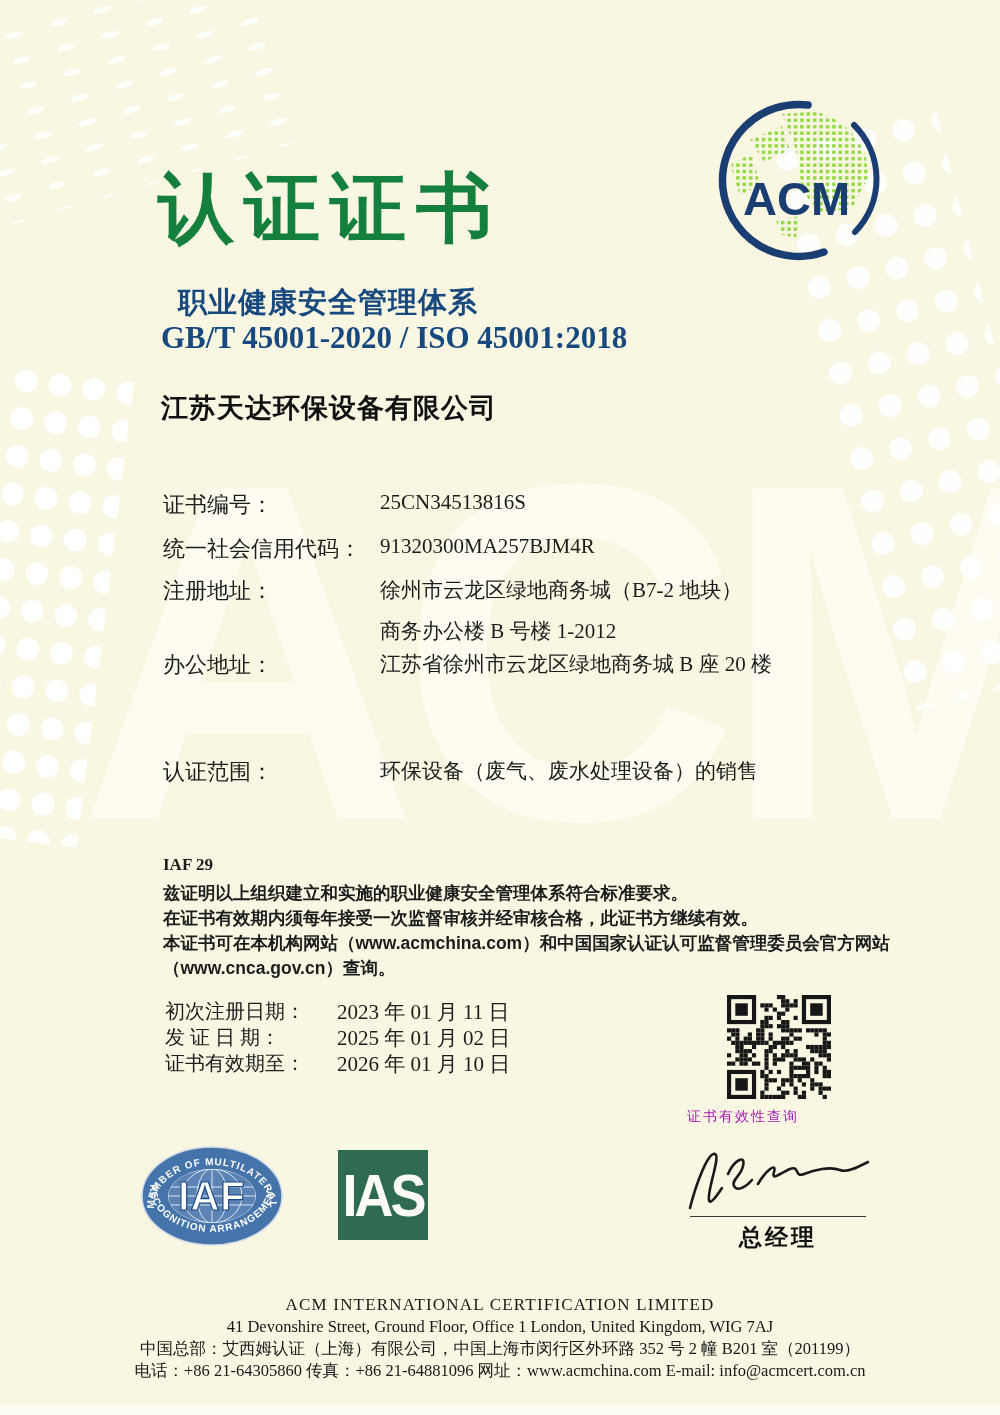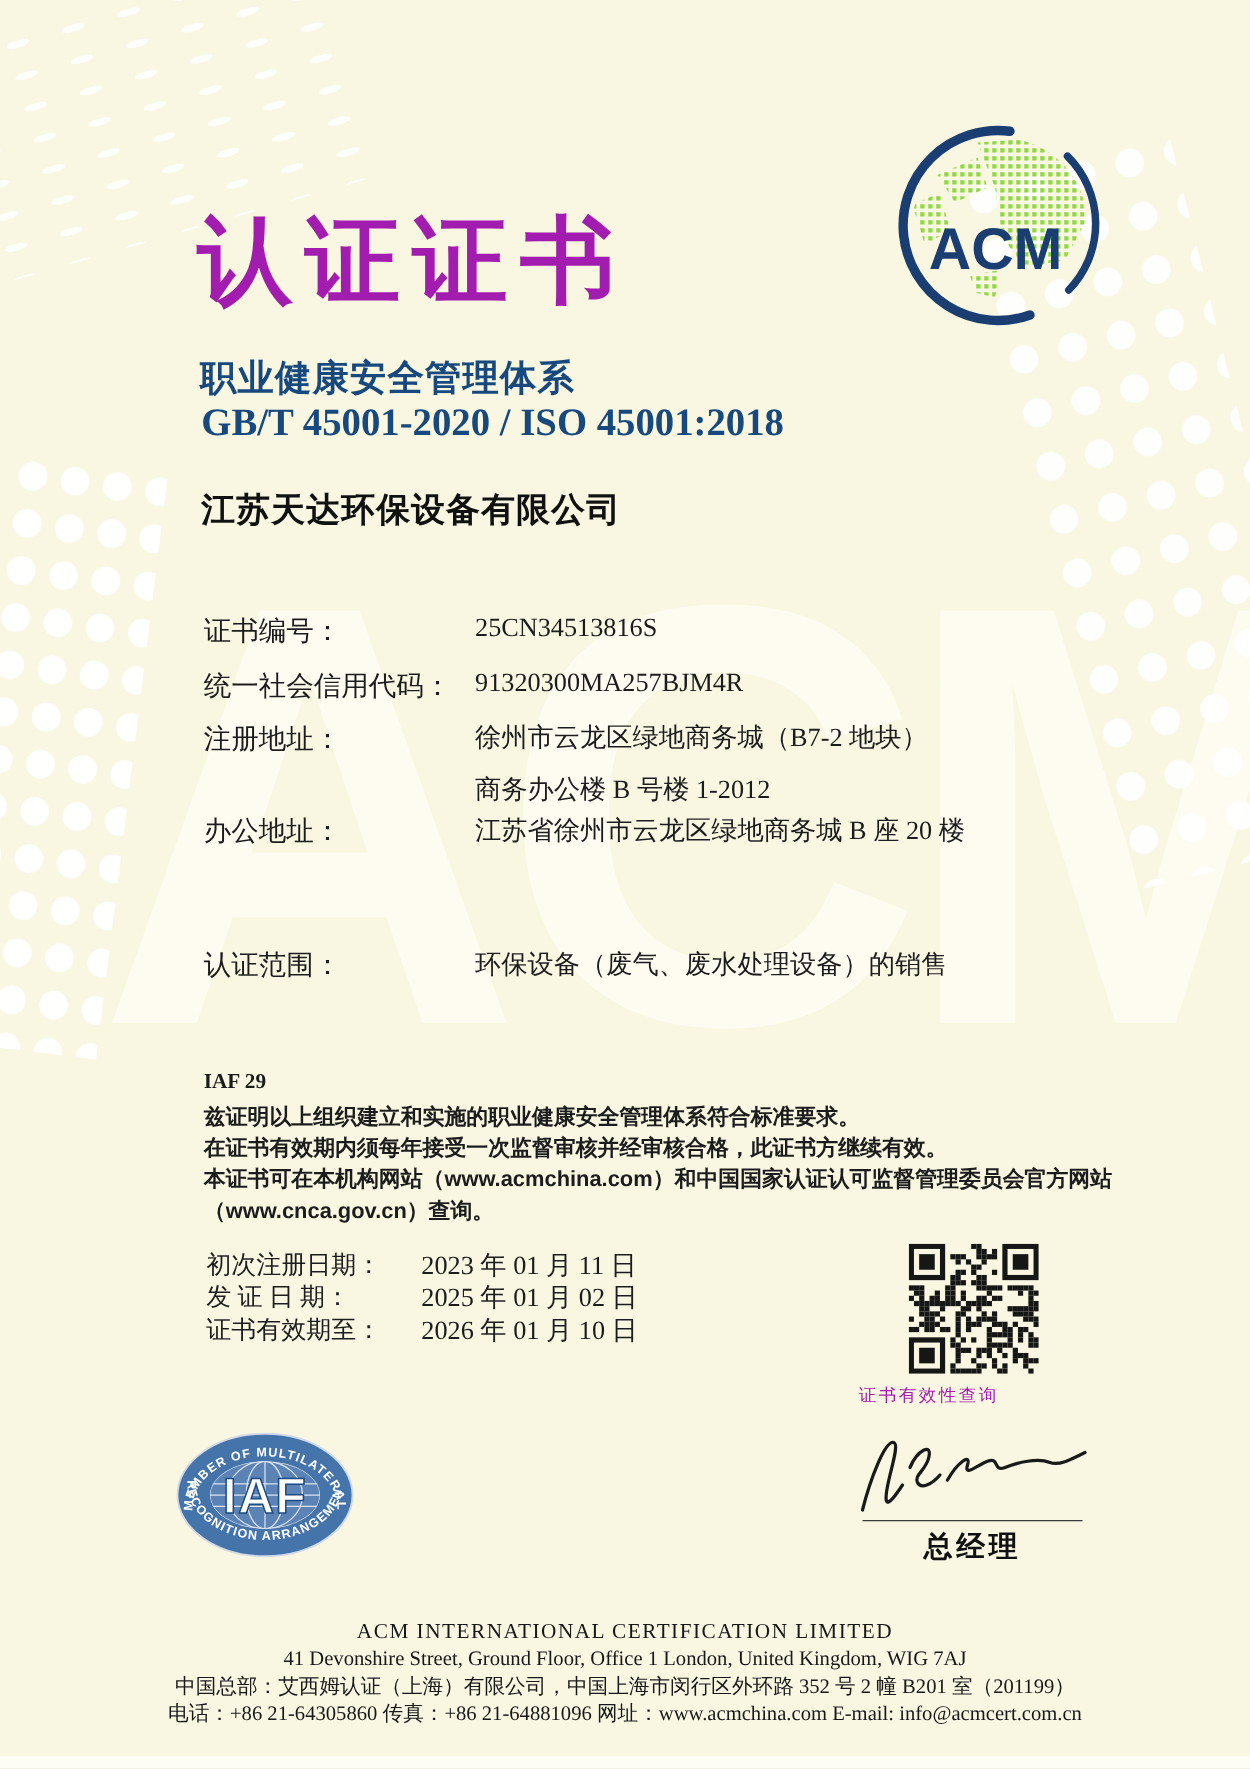--- a/index.html
+++ b/index.html
@@ -28,24 +28,24 @@
   }
   .deco-right{
     position:absolute;left:838px;top:120px;width:170px;height:580px;z-index:0;
     background-image:radial-gradient(circle at 14px 14px, rgba(255,255,255,.9) 11px, rgba(255,255,255,0) 12px);
     background-size:40px 44px;transform:rotate(-14deg);
   }
   .bottom-strip{position:absolute;left:0;bottom:0;width:100%;height:10px;background:#fdfdf6;z-index:2;}
   
   .title{
     position:absolute;left:158px;top:158px;margin:0;
-    font-size:76px;font-weight:bold;letter-spacing:10px;color:#a21caf;
+    font-size:76px;font-weight:bold;letter-spacing:10px;color:#15803d;
   }
   .subtitle1{
-    position:absolute;left:160px;top:283px;
+    position:absolute;left:178px;top:283px;
     font-family:"Liberation Sans","DejaVu Sans",sans-serif;
     font-size:29px;font-weight:bold;color:#17497e;letter-spacing:1px;
   }
   .subtitle2{
     position:absolute;left:161px;top:320px;
     font-size:31px;font-weight:bold;color:#17497e;
   }
   .acm-logo{position:absolute;left:716px;top:92px;}
   
   .company{
@@ -431,20 +431,23 @@
       </g>
       <text text-anchor="middle" font-family="Liberation Sans, DejaVu Sans, sans-serif" font-size="10" font-weight="bold" fill="#ffffff" letter-spacing="1">
         <textPath href="#iafTop" startOffset="50%">MEMBER OF MULTILATERAL</textPath>
       </text>
       <text x="71" y="64" text-anchor="middle" font-family="Liberation Sans, DejaVu Sans, sans-serif" font-size="40" font-weight="bold" fill="#ffffff" stroke="#1d4a80" stroke-width="1.2" letter-spacing="1">IAF</text>
       <text text-anchor="middle" font-family="Liberation Sans, DejaVu Sans, sans-serif" font-size="10" font-weight="bold" fill="#ffffff" letter-spacing="1">
         <textPath href="#iafBot" startOffset="50%">RECOGNITION ARRANGEMENT</textPath>
       </text>
     </svg>
 
+    <div class="ias-box">
+      <span class="ias-abbr">IAS</span>
+    </div>
 
     <svg class="sig-svg" width="195" height="78" viewBox="0 0 195 78">
       <g fill="none" stroke="#1a1a1a" stroke-width="2.6" stroke-linecap="round">
         <path d="M8,66 C14,42 26,10 33,12 C39,14 25,48 27,58 C28,64 36,52 40,46"></path>
         <path d="M46,32 C52,18 64,12 61,24 C59,34 49,38 52,44 C55,50 64,45 70,38"></path>
         <path d="M76,42 C84,28 95,20 92,30 C89,40 100,30 108,27 C118,23 112,36 122,32 C132,28 148,24 158,28 C165,31 176,25 186,20"></path>
       </g>
     </svg>
     <div class="sig-line"></div>
     <div class="sig-title">总经理</div>

